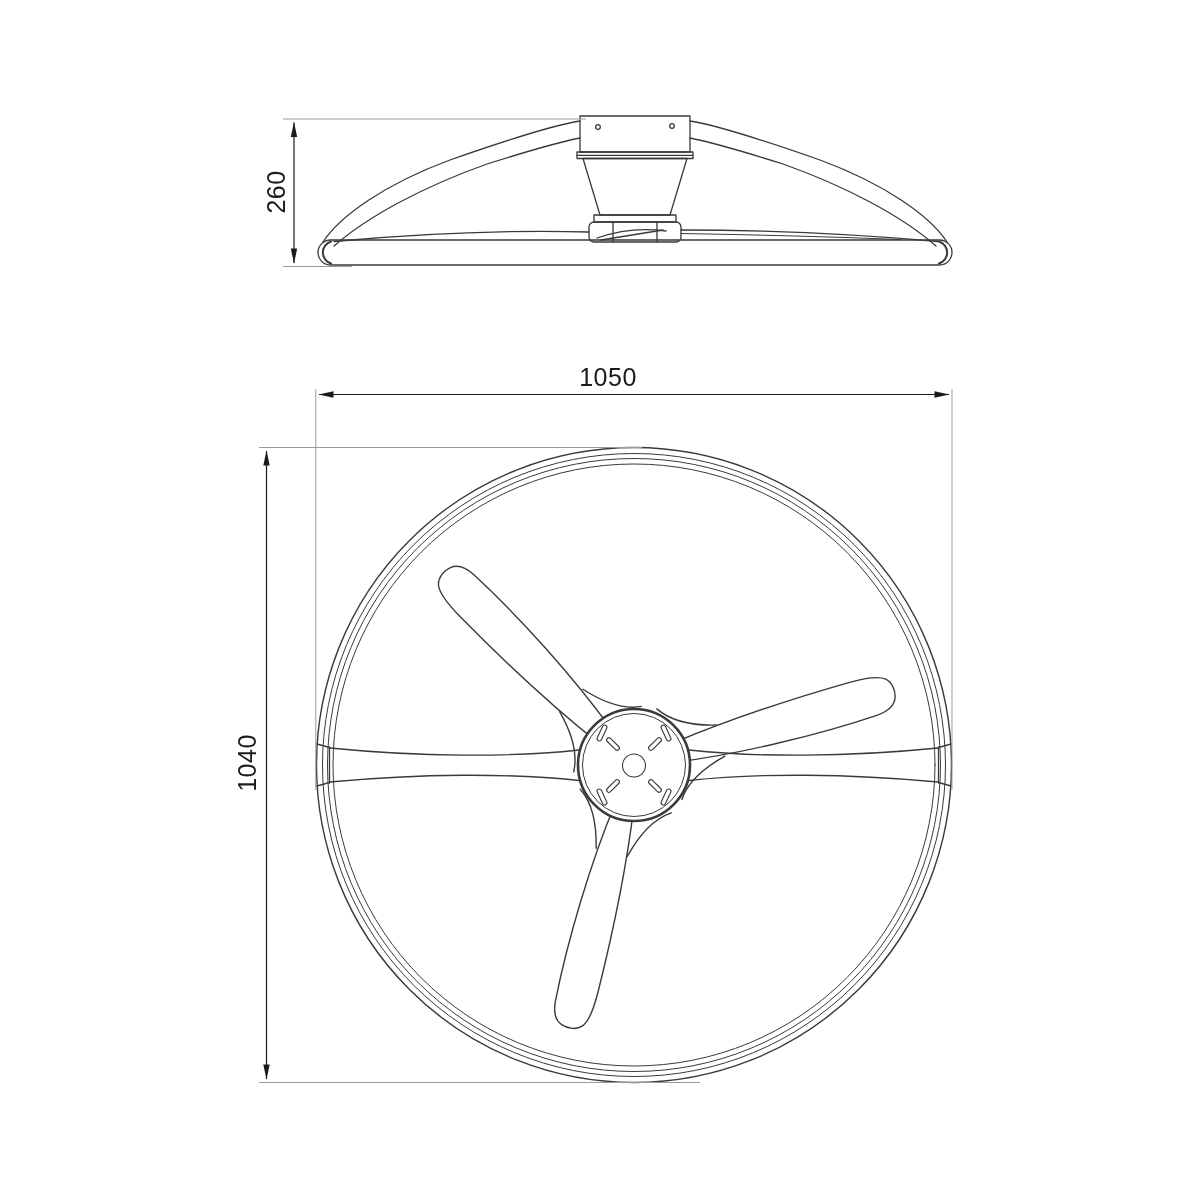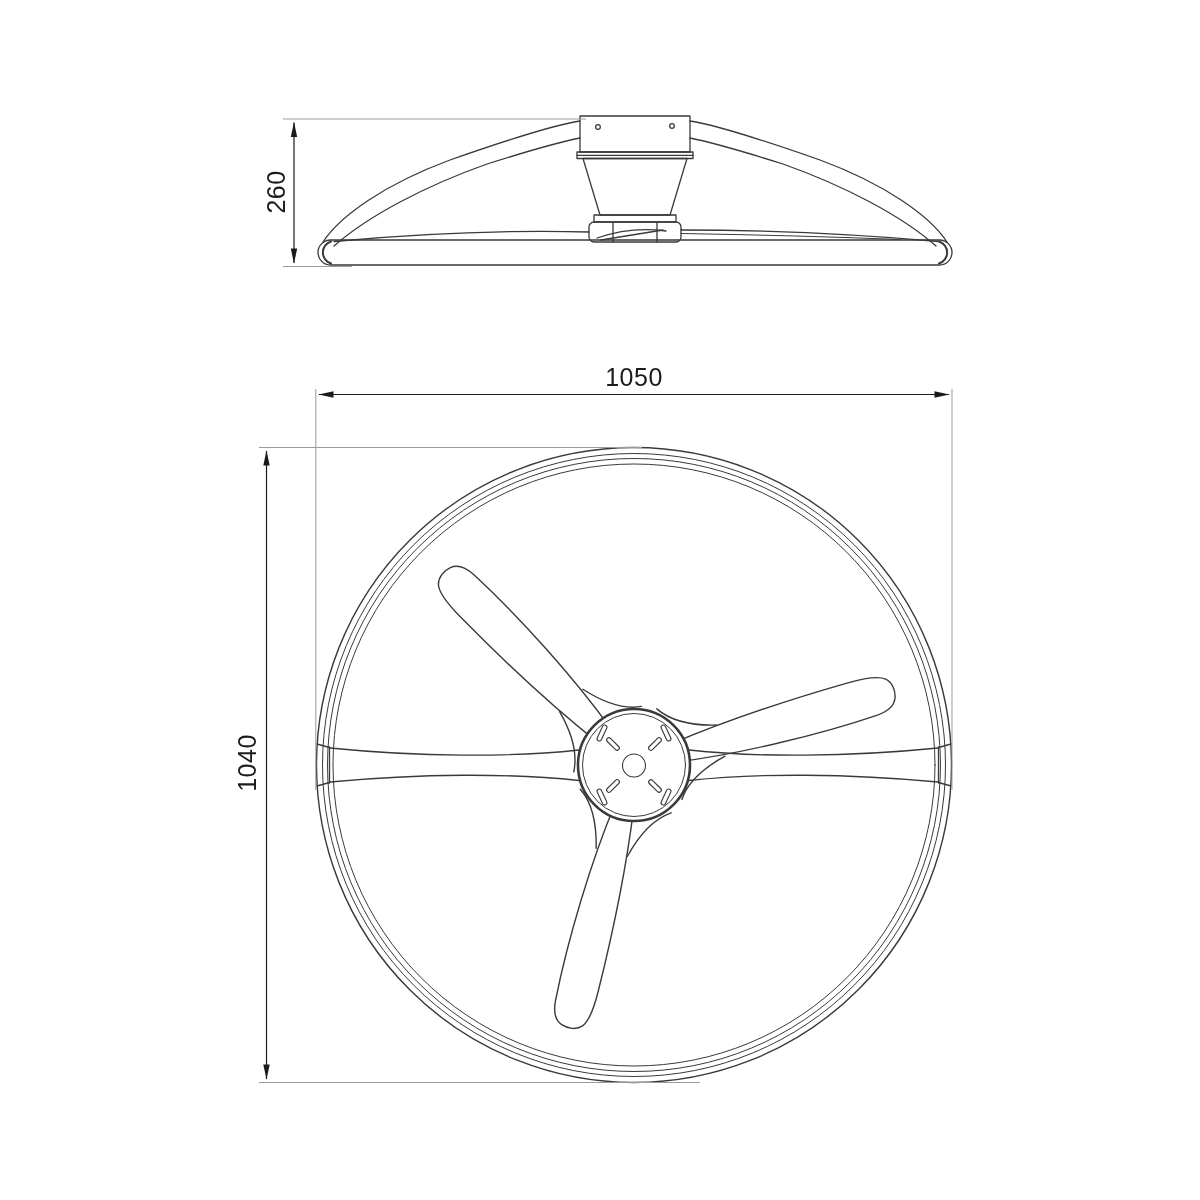--- a/index.html
+++ b/index.html
@@ -138,17 +138,17 @@
       <g stroke="#1b1b1b" stroke-width="1.2">
         <line x1="294" y1="122.5" x2="294" y2="263" marker-start="url(#arrow)" marker-end="url(#arrow)"></line>
         <line x1="319" y1="394.5" x2="949" y2="394.5" marker-start="url(#arrow)" marker-end="url(#arrow)"></line>
         <line x1="266.5" y1="451" x2="266.5" y2="1079" marker-start="url(#arrow)" marker-end="url(#arrow)"></line>
       </g>
     </g>
   </svg>
 
   <div class="dim-label rot" style="left:276px; top:192px;">260</div>
 
-  <div class="dim-label" style="left:634px; top:377px;">1050</div>
+  <div class="dim-label" style="left:608px; top:377px;">1050</div>
 
   <div class="dim-label rot" style="left:247px; top:763px;">1040</div>
 
 </div>
 
 </body></html>

